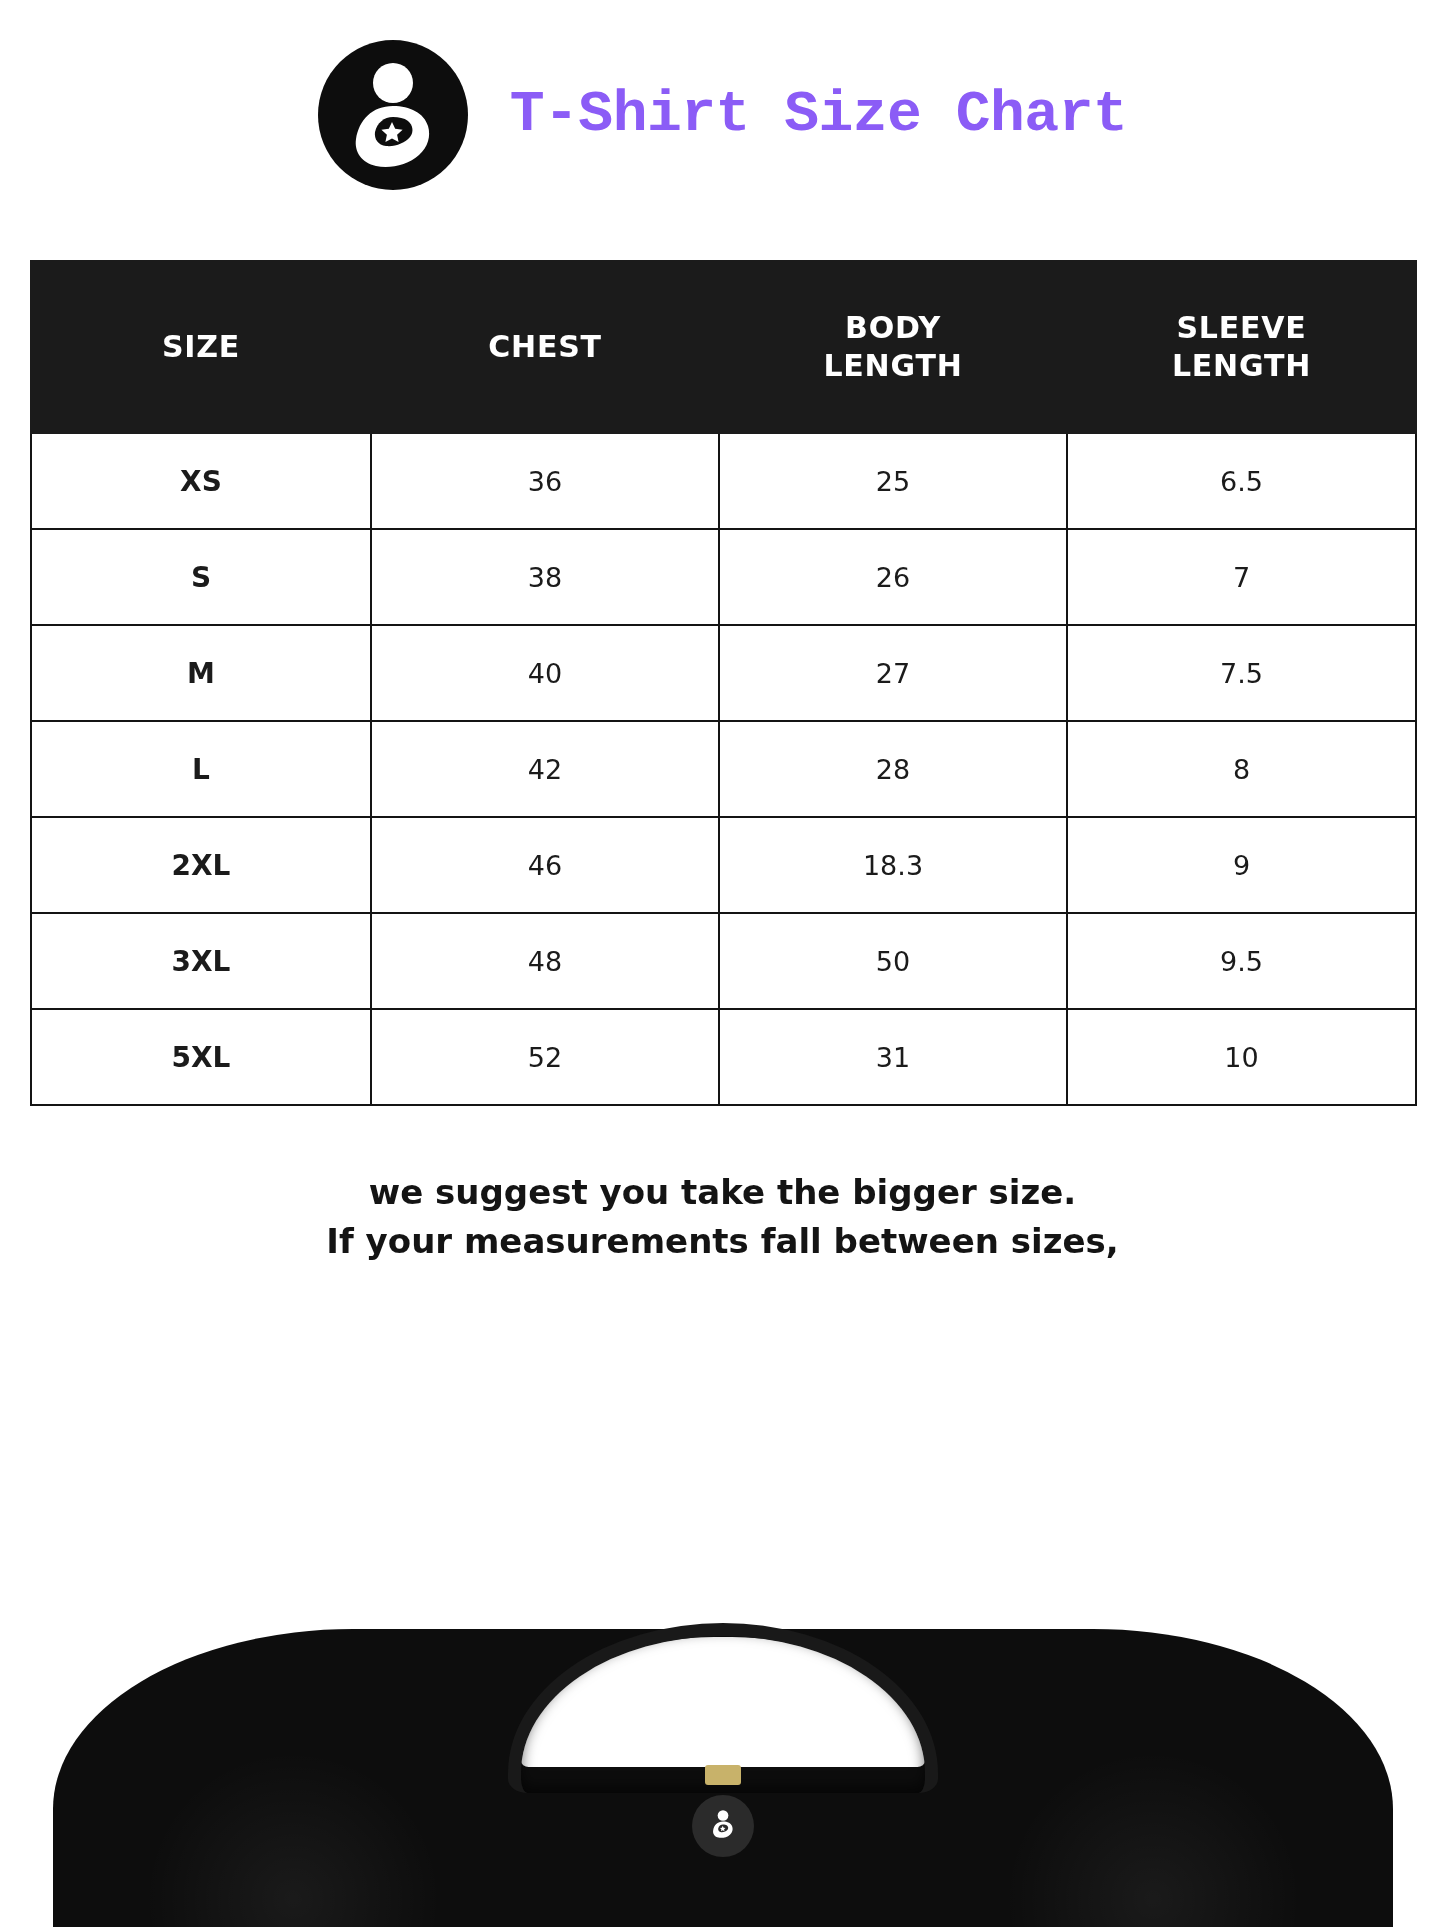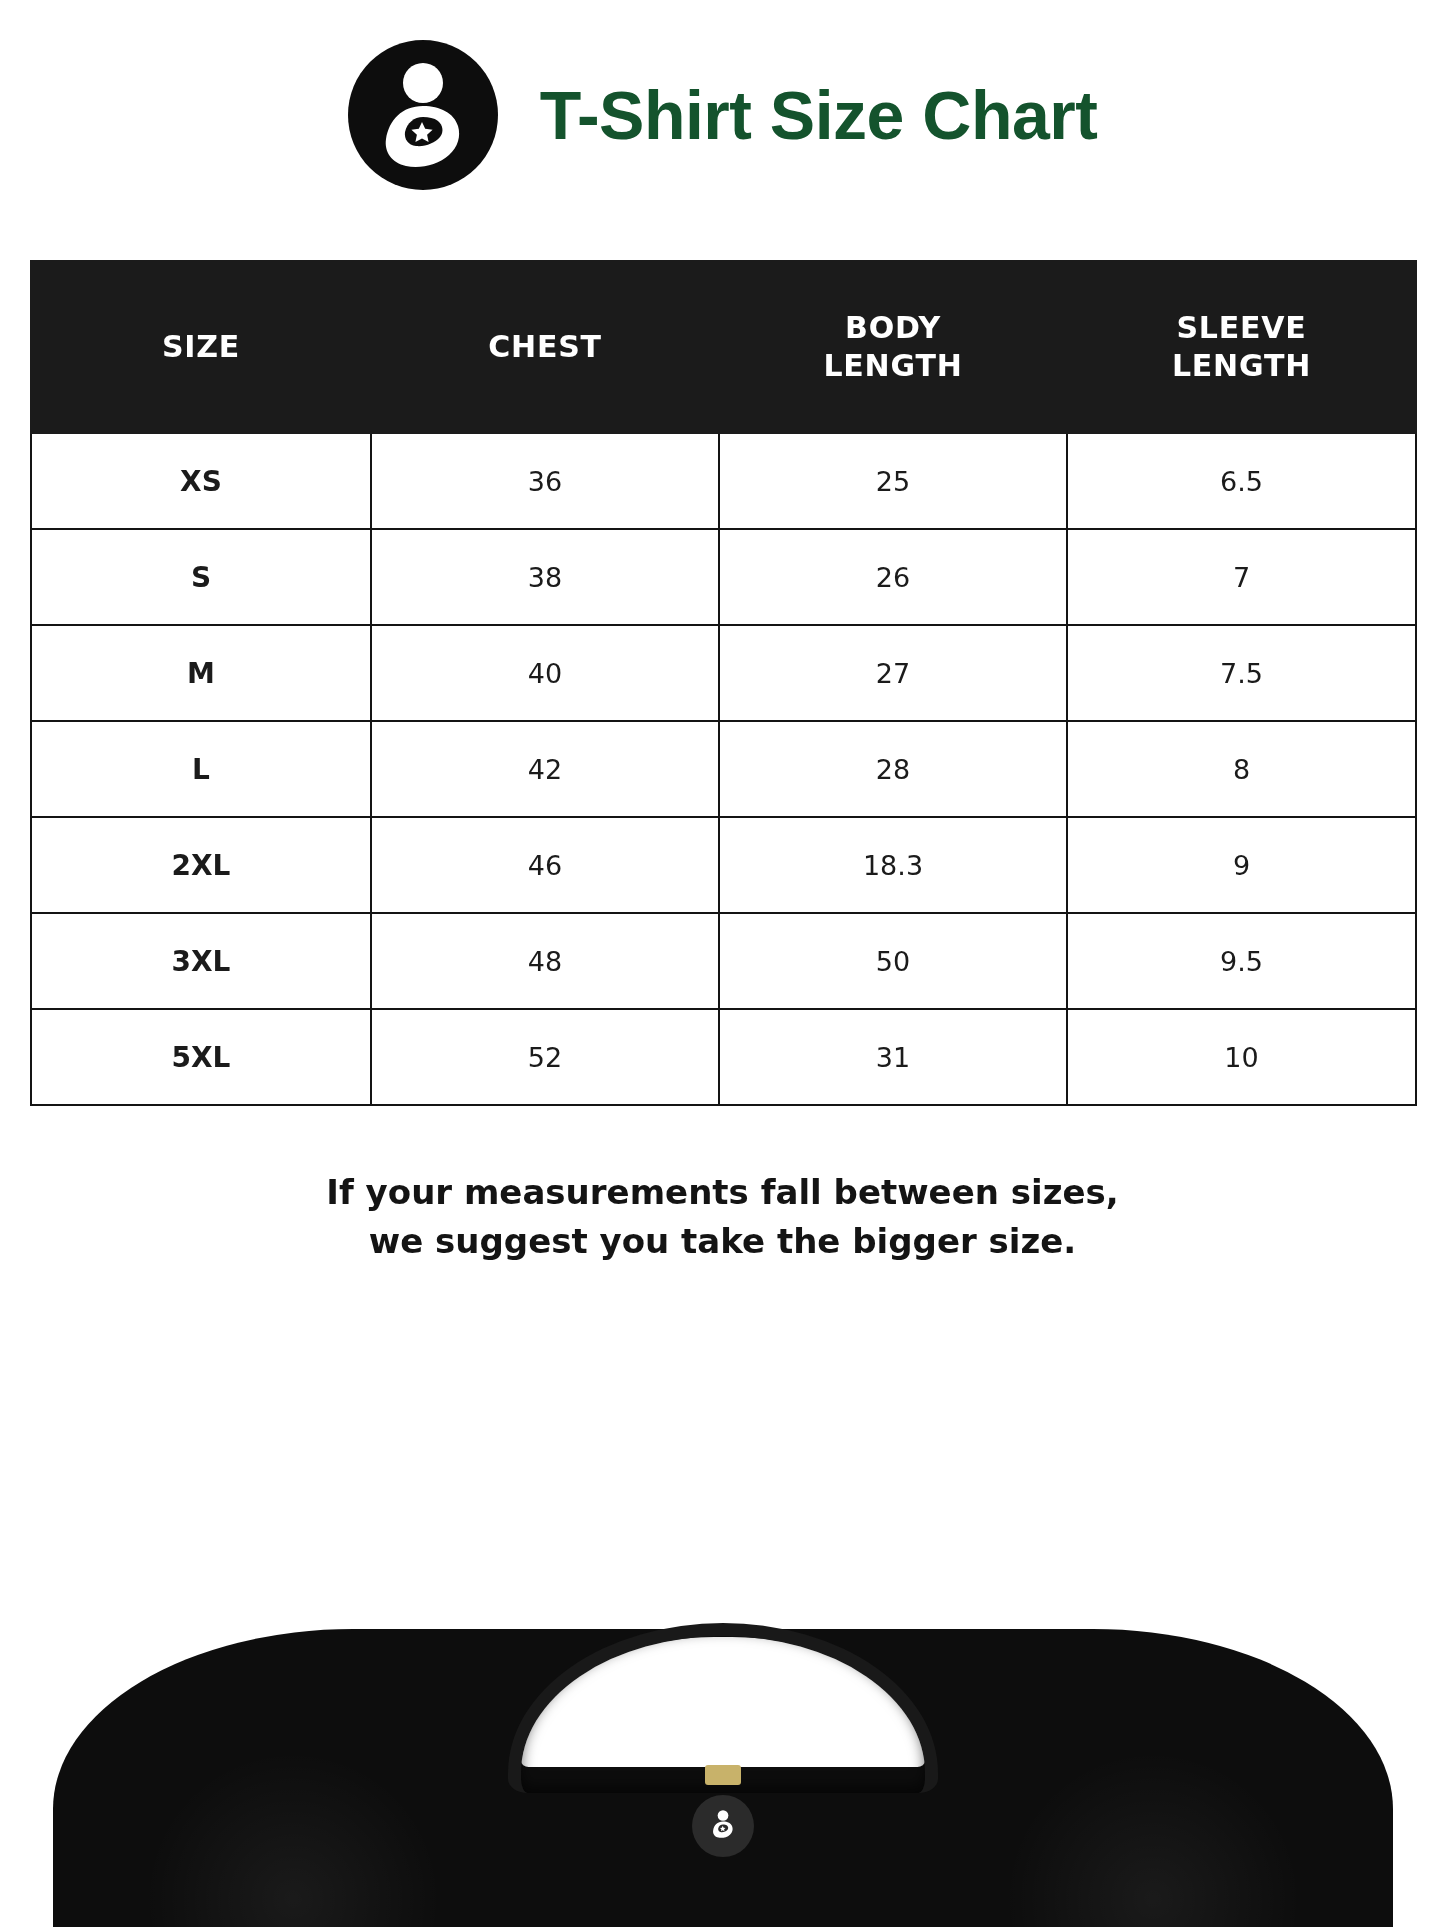--- a/index.html
+++ b/index.html
@@ -26,27 +26,27 @@
     padding-top: 40px;
     padding-bottom: 20px;
   }
   .logo-wrap {
     width: 150px;
     height: 150px;
     flex: 0 0 150px;
     display: block;
   }
   .page-title {
-    font-size: 68px;
+    font-size: 58px;
     font-weight: 700;
     letter-spacing: -0.5px;
-    color: #14532d;
+    color: #8b5cf6;
     line-height: 1.1;
     white-space: nowrap;
-    font-family: Liberation Sans, sans-serif;
+    font-family: Liberation Mono, monospace;
   }
 
   
   .table-wrap {
     margin: 50px 30px 0 30px;
   }
   table.size-table {
     width: 1385px;
     border-collapse: collapse;
     table-layout: fixed;
@@ -268,22 +268,22 @@
         <td class="size-cell">5XL</td>
         <td>52</td>
         <td>31</td>
         <td>10</td>
       </tr>
     </tbody>
   </table>
 </div>
 
 <div class="note">
+  <span class="note-line">we suggest you take the bigger size.</span>
   <span class="note-line">If your measurements fall between sizes,</span>
-  <span class="note-line">we suggest you take the bigger size.</span>
 </div>
 
 <div class="shirt-area">
   <div class="shirt-body">
     <div class="shirt-shadow-l"></div>
     <div class="shirt-shadow-r"></div>
   </div>
   <div class="collar-inner"></div>
   <div class="collar"></div>
   <div class="neck-tag"></div>

